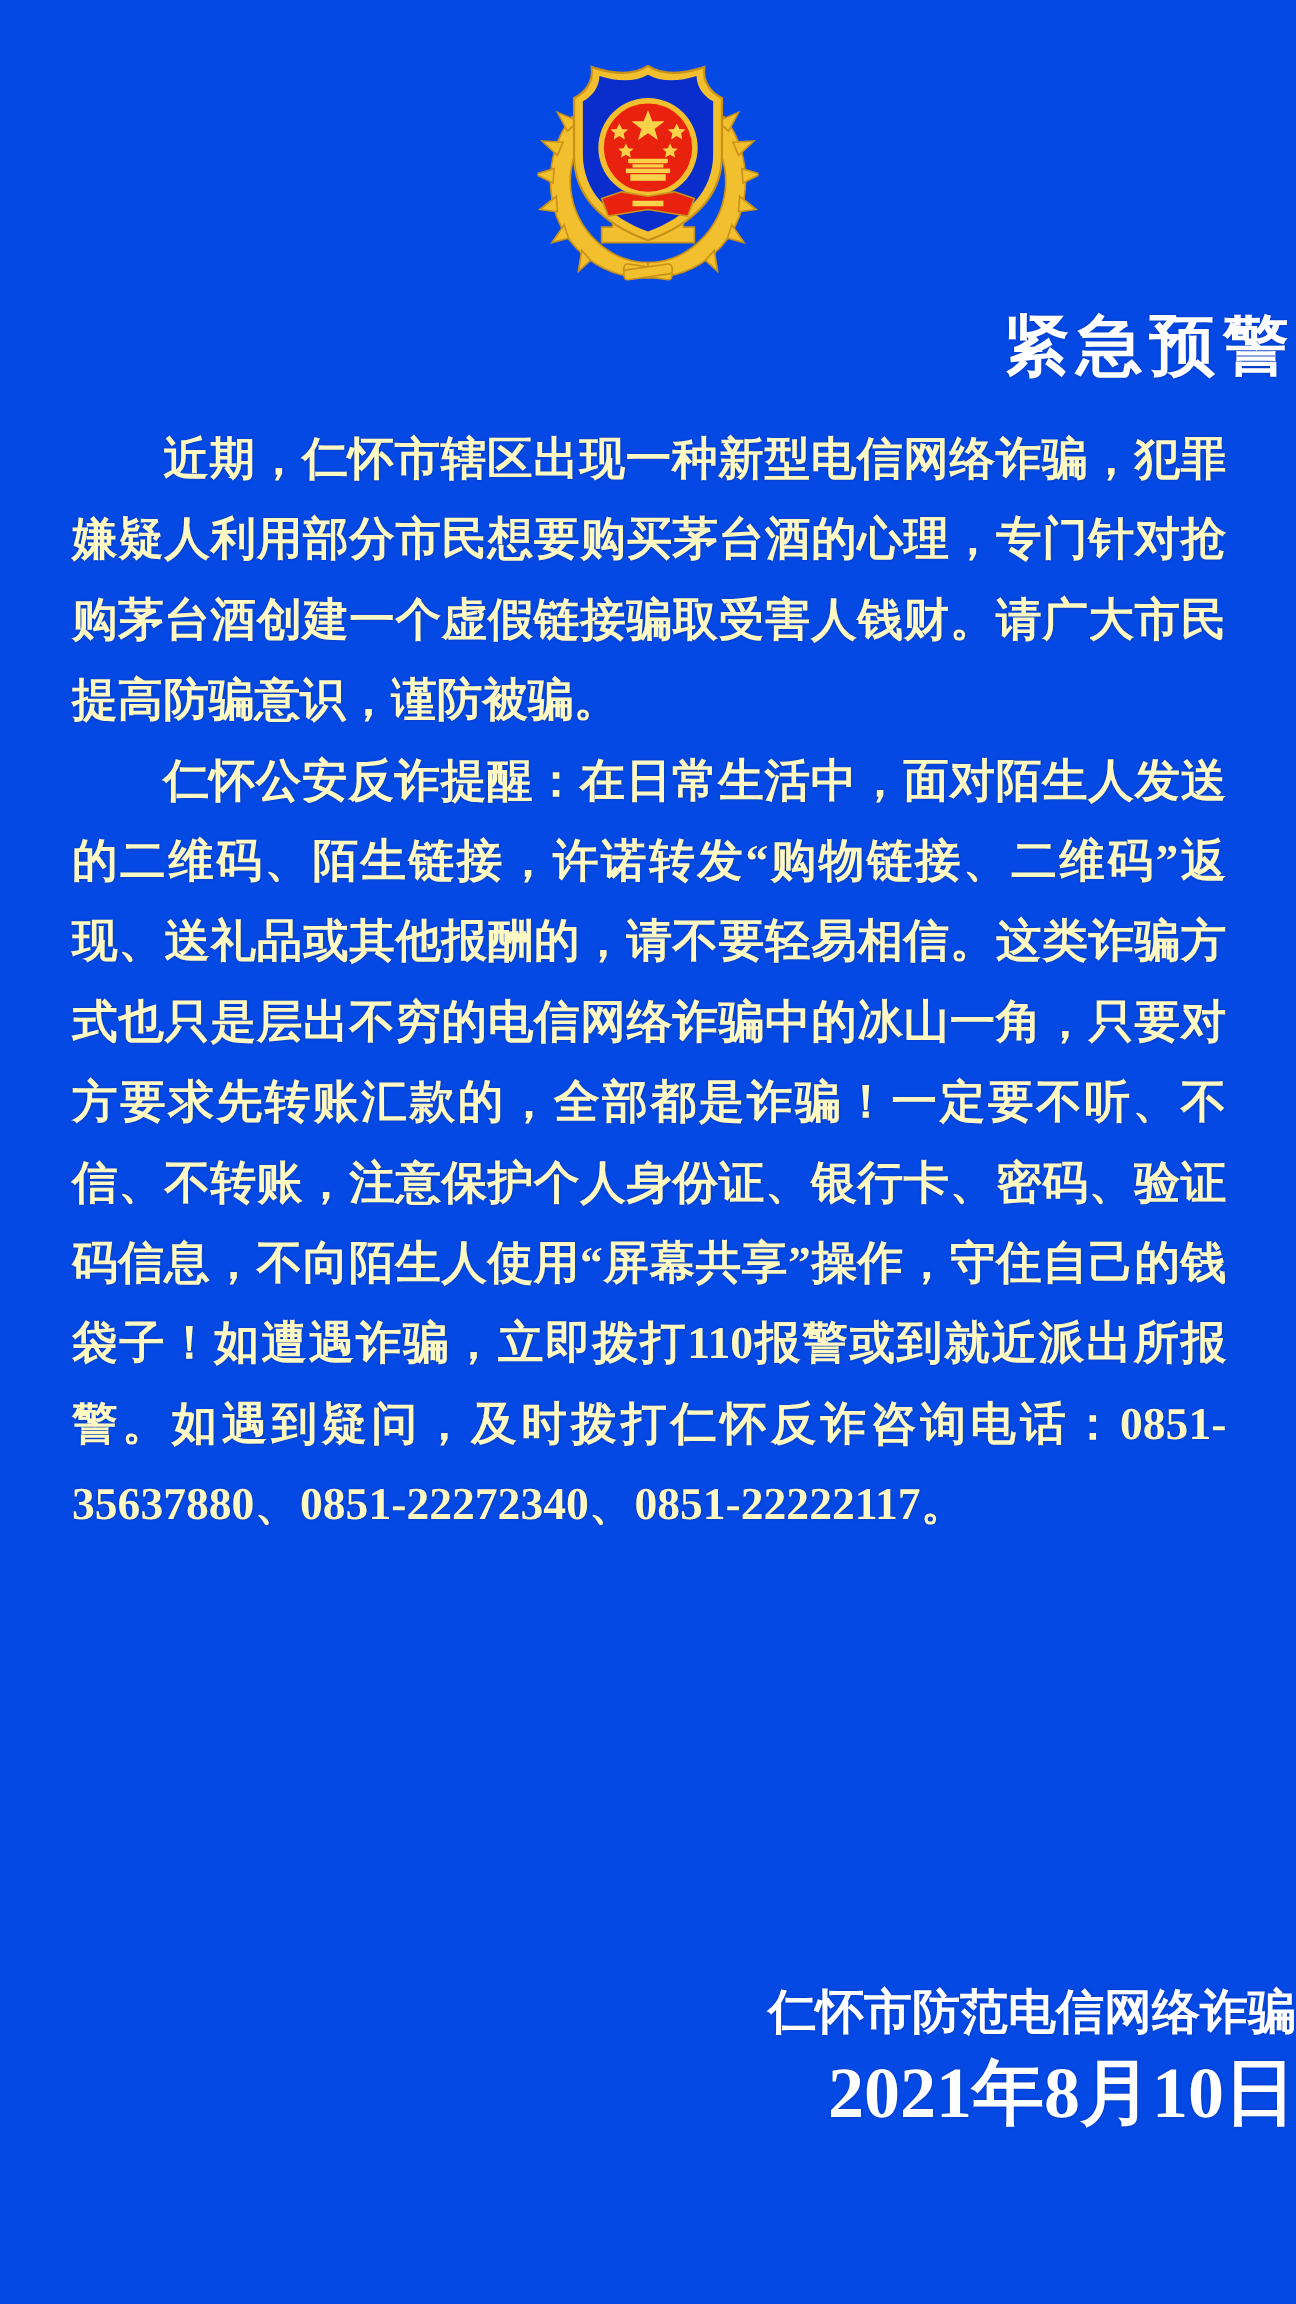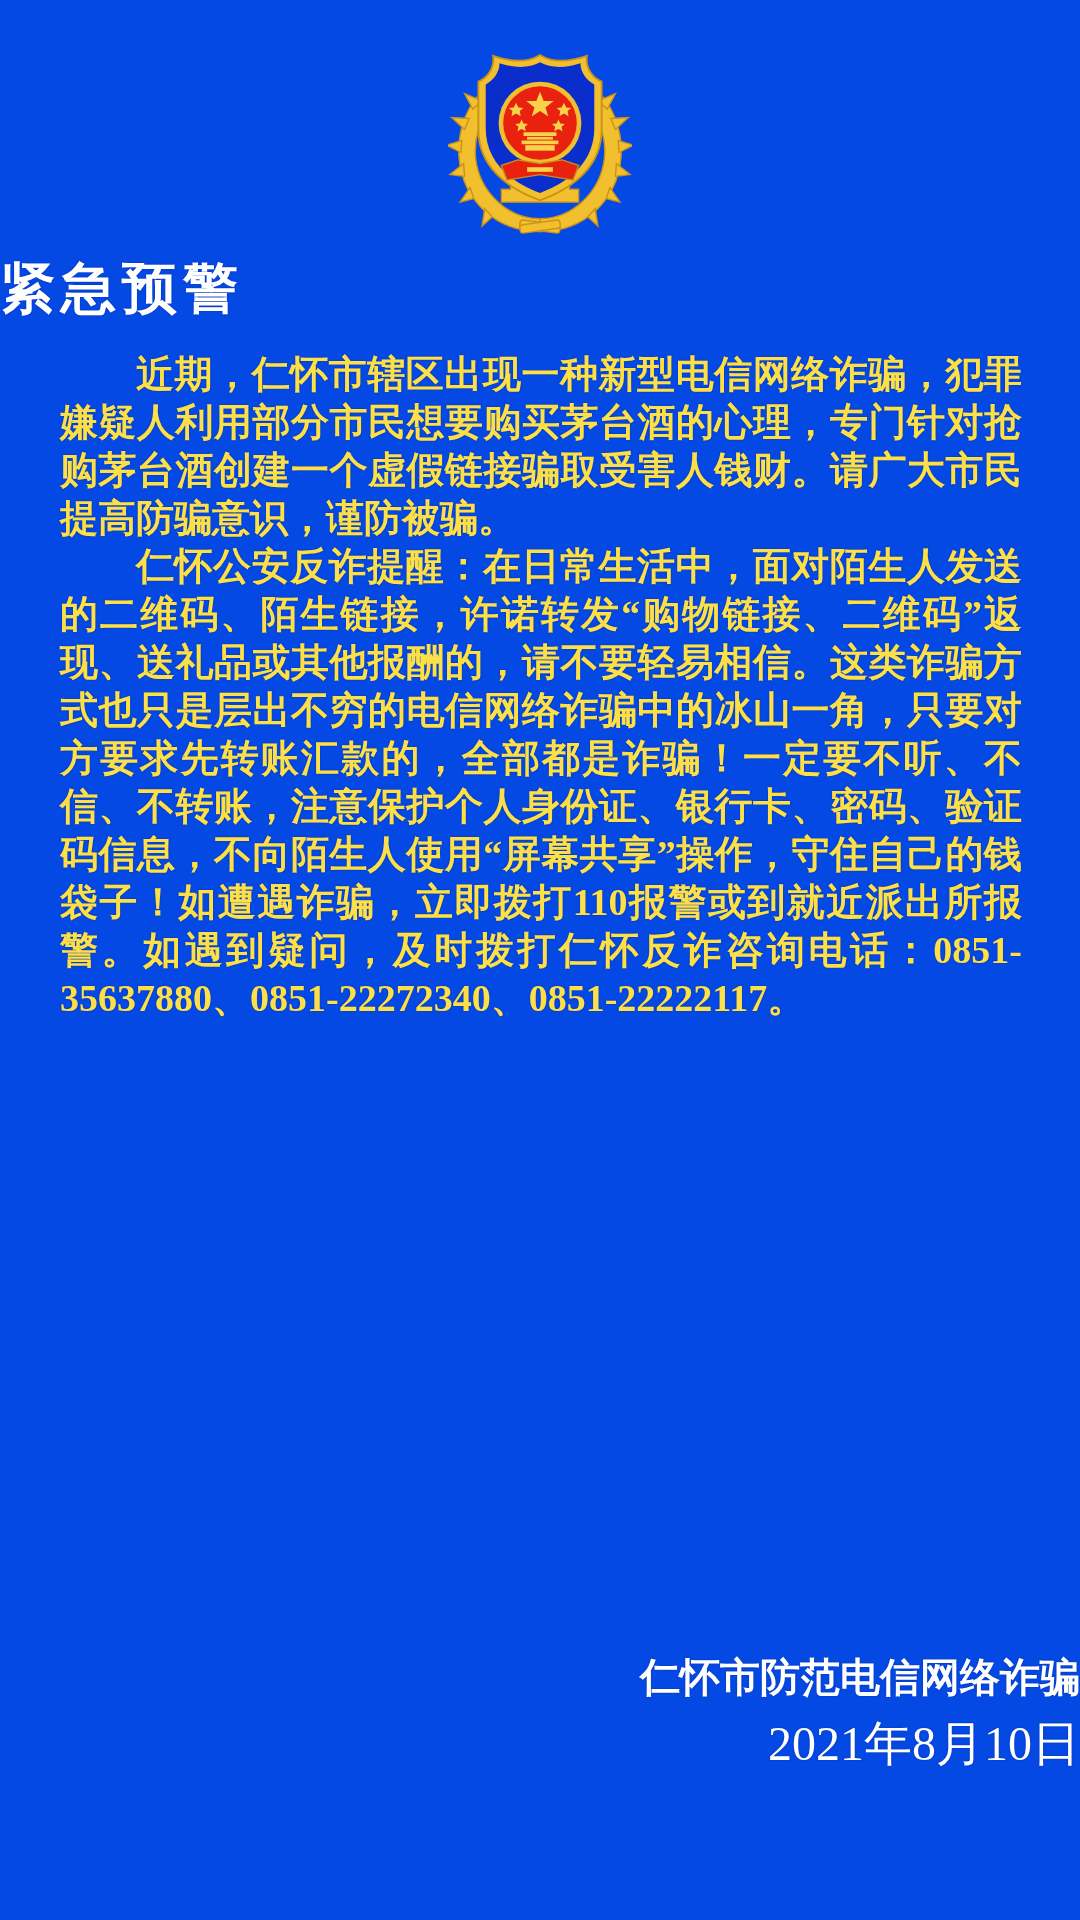--- a/index.html
+++ b/index.html
@@ -19,36 +19,36 @@
     left: 448px;
     top: 42px;
     width: 184px;
     height: 198px;
   }
   .title {
     position: absolute;
     top: 252px;
     left: 0;
     width: 1080px;
-    text-align: left;
+    text-align: right;
     color: #ffffff;
     font-family: "Liberation Sans", "DejaVu Sans", sans-serif;
     font-weight: 900;
     font-size: 55px;
     letter-spacing: 6px;
     text-shadow: 0 0 2px rgba(0,0,60,0.35);
   }
   .body-text {
     position: absolute;
     left: 60px;
     top: 350px;
     width: 962px;
-    color: #fde047;
+    color: #fef9c3;
     font-size: 38px;
-    line-height: 48px;
+    line-height: 67px;
     font-weight: 700;
     text-align: justify;
     text-shadow: 0 0 2px rgba(0,0,60,0.35);
   }
   .body-text p {
     margin: 0;
     text-indent: 2em;
   }
   .signature {
     position: absolute;
@@ -61,22 +61,22 @@
   }
   .sig-org {
     font-family: "Liberation Sans", "DejaVu Sans", sans-serif;
     font-weight: 900;
     font-size: 40px;
     line-height: 51px;
   }
   .sig-date {
     margin-top: 16px;
     font-family: "Liberation Serif", "DejaVu Serif", serif;
-    font-weight: 400;
-    font-size: 48px;
+    font-weight: 700;
+    font-size: 60px;
     line-height: 50px;
   }
 </style>
 </head>
 <body>
 
 <div class="poster">
 
   <svg class="badge" viewBox="0 0 200 215" xmlns="http://www.w3.org/2000/svg">
 

